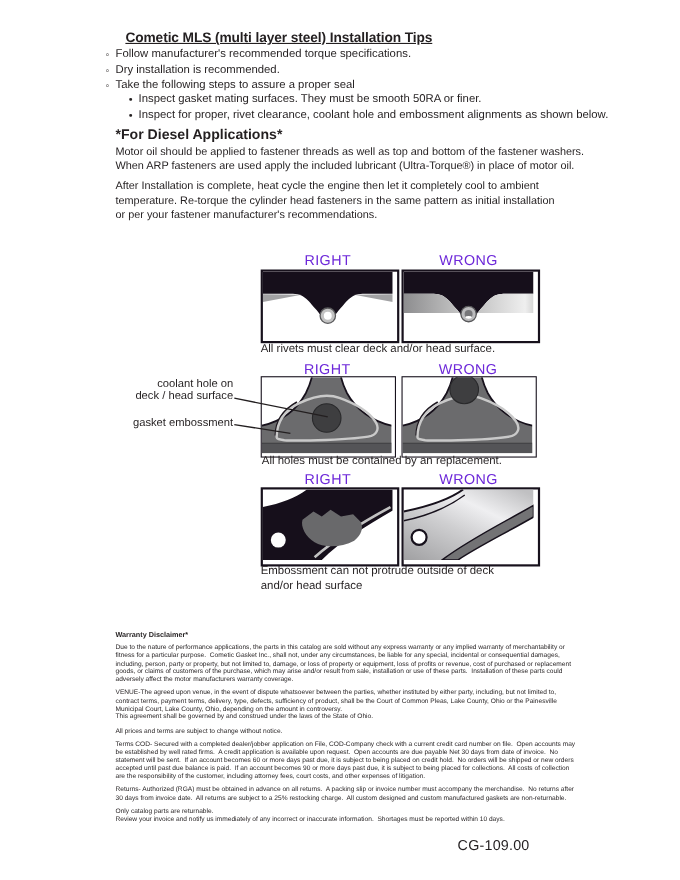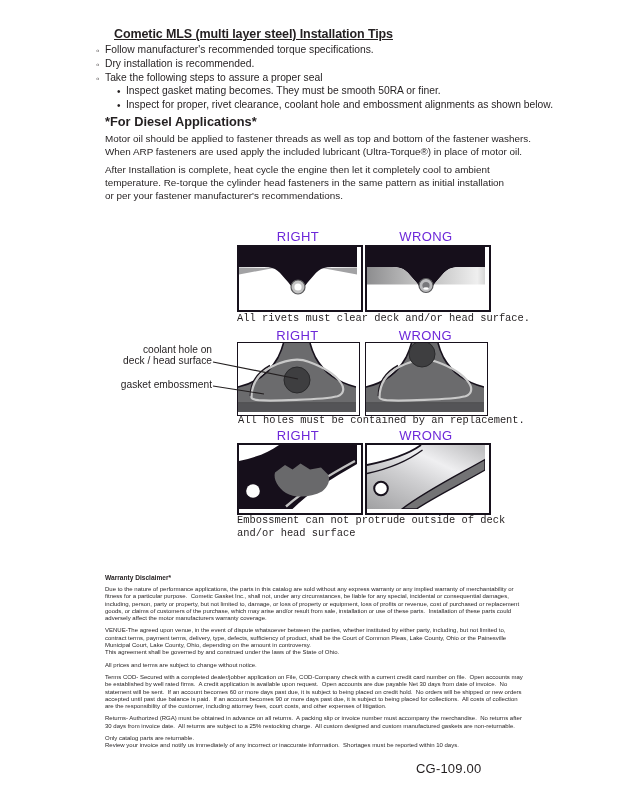--- a/index.html
+++ b/index.html
@@ -14,21 +14,21 @@
   }
   .bullet-row{display:flex;align-items:flex-start;height:13.8px;font-size:10.3px;white-space:nowrap;}
   .bullet-glyph{width:9px;font-size:10px;line-height:13px;color:#231f20;}
   .sub{margin-left:21px;}
   .section-heading{font-size:12.8px;font-weight:700;white-space:nowrap;}
   .body-para{font-size:9.9px;line-height:13.2px;white-space:pre;}
   .dg-label{font-size:13px;letter-spacing:0.4px;text-align:center;color:#6d28d9;}
   .dg-box{background:#ffffff;}
   .b2{border:2px solid #17111c;}
   .b15{border:1.5px solid #17111c;}
-  .dg-caption{font-size:10.4px;line-height:12.6px;white-space:pre;font-family:Liberation Mono, monospace;}
+  .dg-caption{font-size:10.4px;line-height:12.6px;white-space:pre;}
   .annot{font-size:10.2px;line-height:11.2px;text-align:right;white-space:pre;}
   .fineprint{width:418px;}
   .fineprint h4{margin:0 0 5px 0;font-size:6.6px;font-weight:700;}
   .fineprint p{margin:0 0 5px 0;font-size:6px;line-height:7.3px;white-space:pre;}
   .page-code{font-size:13px;letter-spacing:0.2px;white-space:nowrap;}
   svg{display:block;}
 </style>
 </head>
 <body>
 
@@ -44,21 +44,21 @@
     <div class="bullet-row">
       <span class="bullet-glyph">◦</span>
       <span>Dry installation is recommended.</span>
     </div>
     <div class="bullet-row">
       <span class="bullet-glyph">◦</span>
       <span>Take the following steps to assure a proper seal</span>
     </div>
     <div class="bullet-row sub">
       <span class="bullet-glyph">•</span>
-      <span>Inspect gasket mating becomes.  They must be smooth 50RA or finer.</span>
+      <span>Inspect gasket mating surfaces.  They must be smooth 50RA or finer.</span>
     </div>
     <div class="bullet-row sub">
       <span class="bullet-glyph">•</span>
       <span>Inspect for proper, rivet clearance, coolant hole and embossment alignments as shown below.</span>
     </div>
   </div>
 
   <div class="abs section-heading" style="left:105px;top:114px;">*For Diesel Applications*</div>
   <div class="abs body-para" style="left:105px;top:163px;">After Installation is complete, heat cycle the engine then let it completely cool to ambient
 temperature. Re-torque the cylinder head fasteners in the same pattern as initial installation

